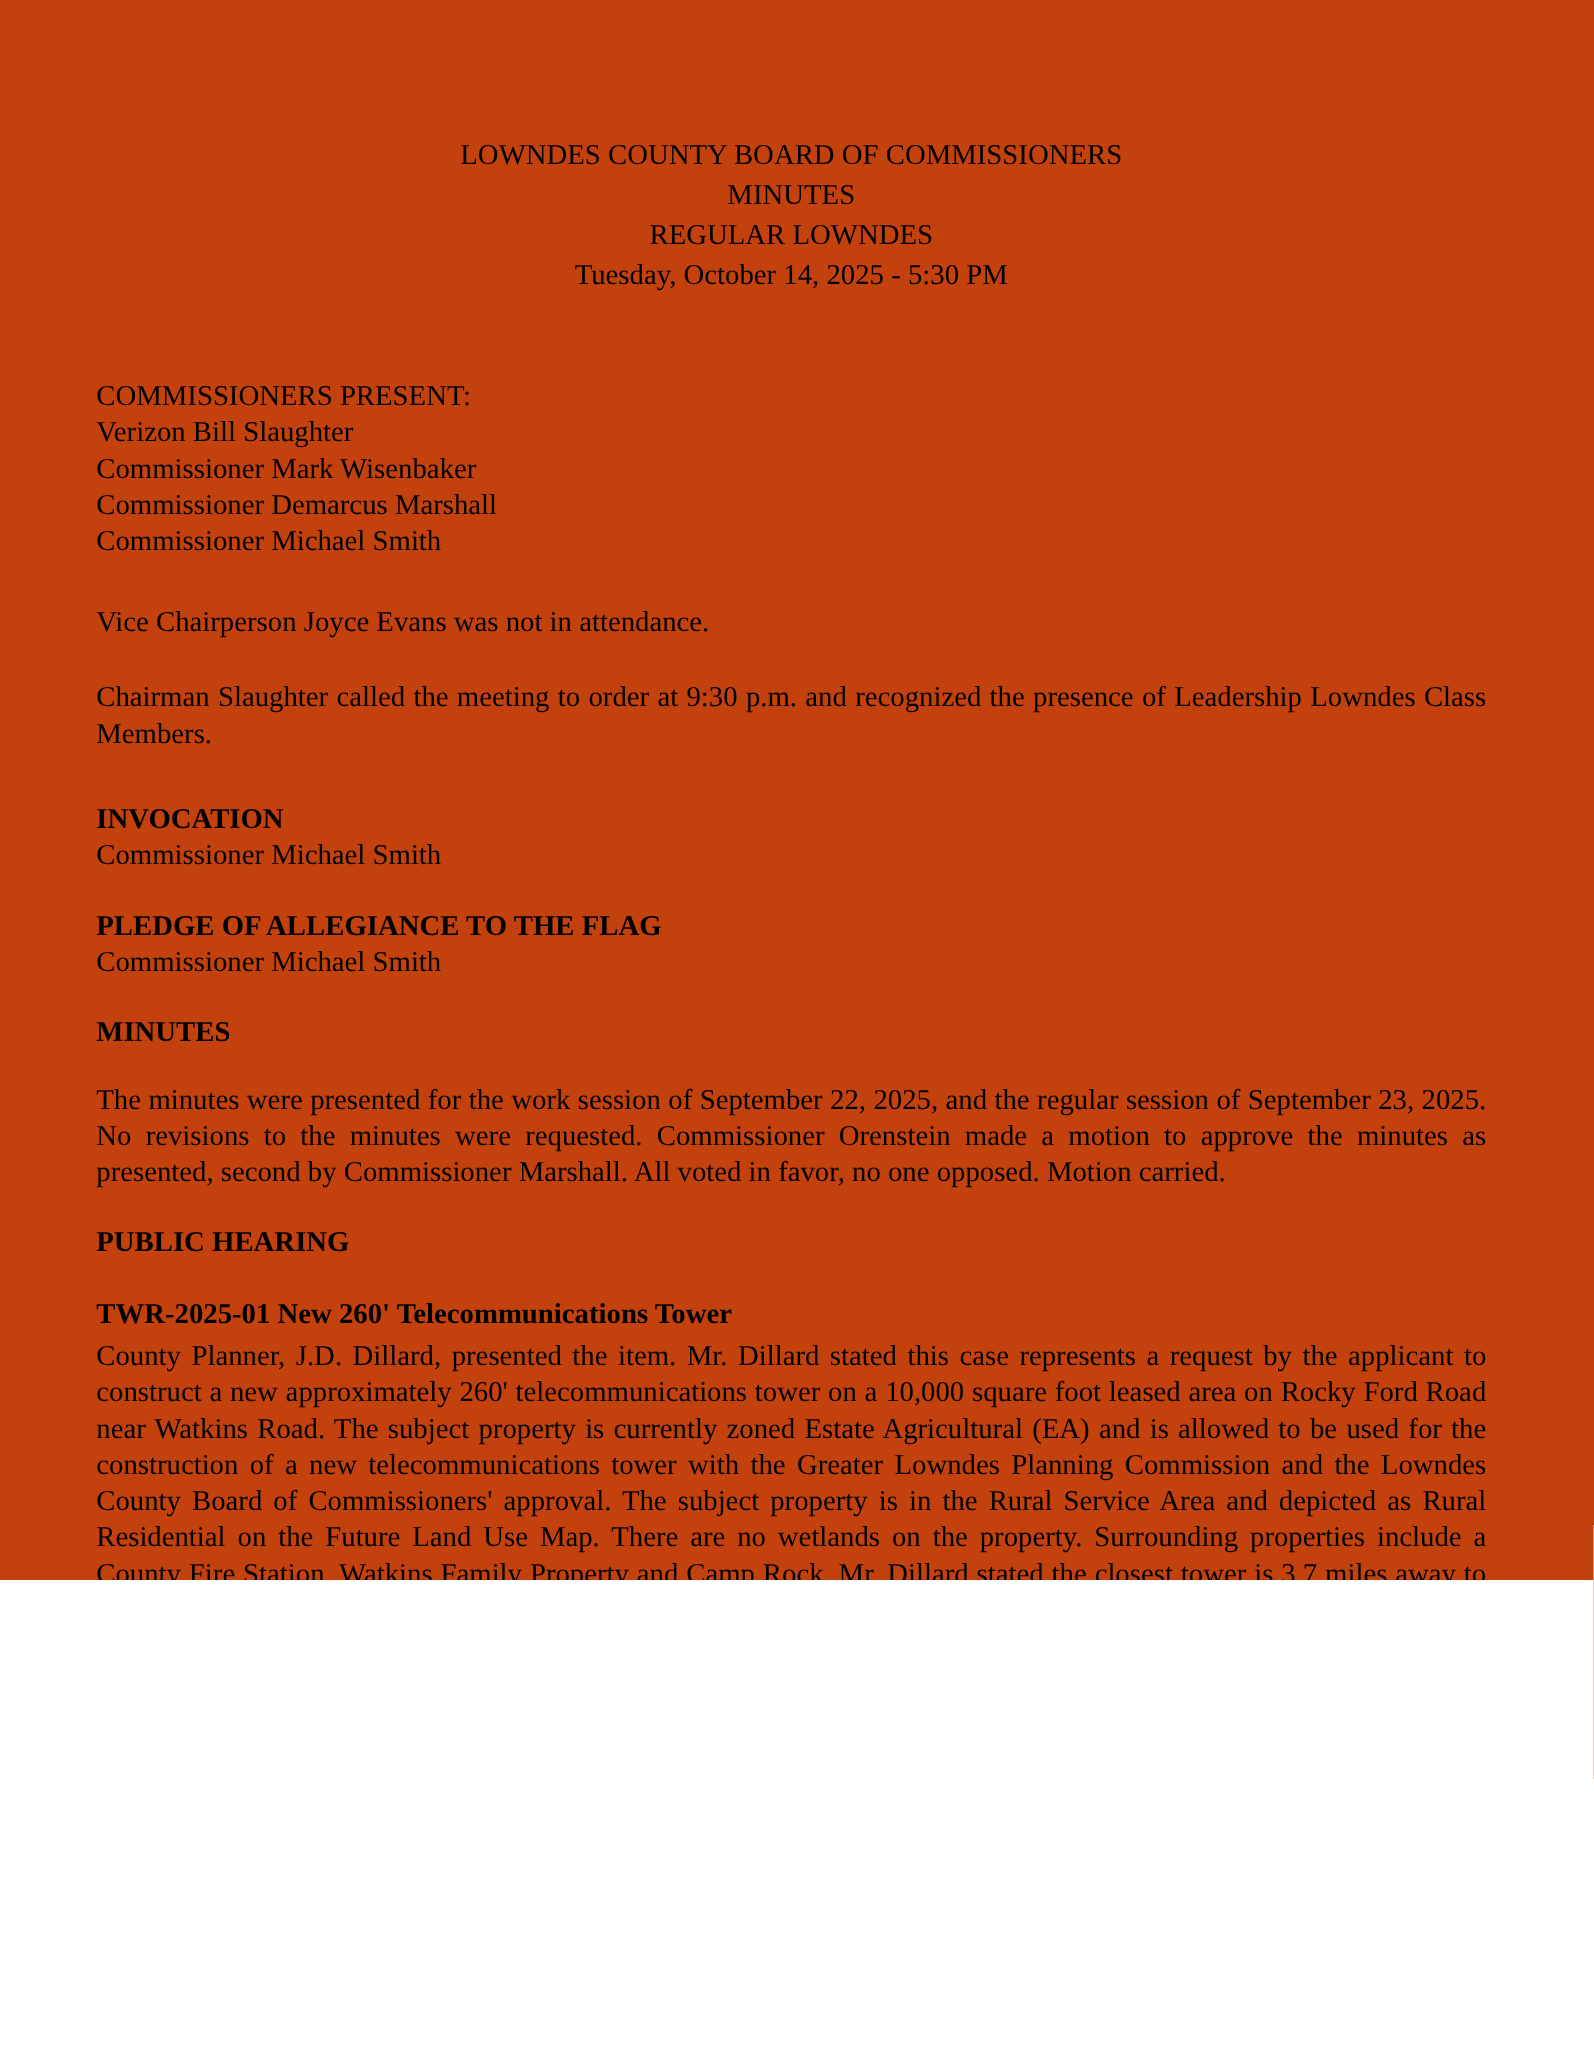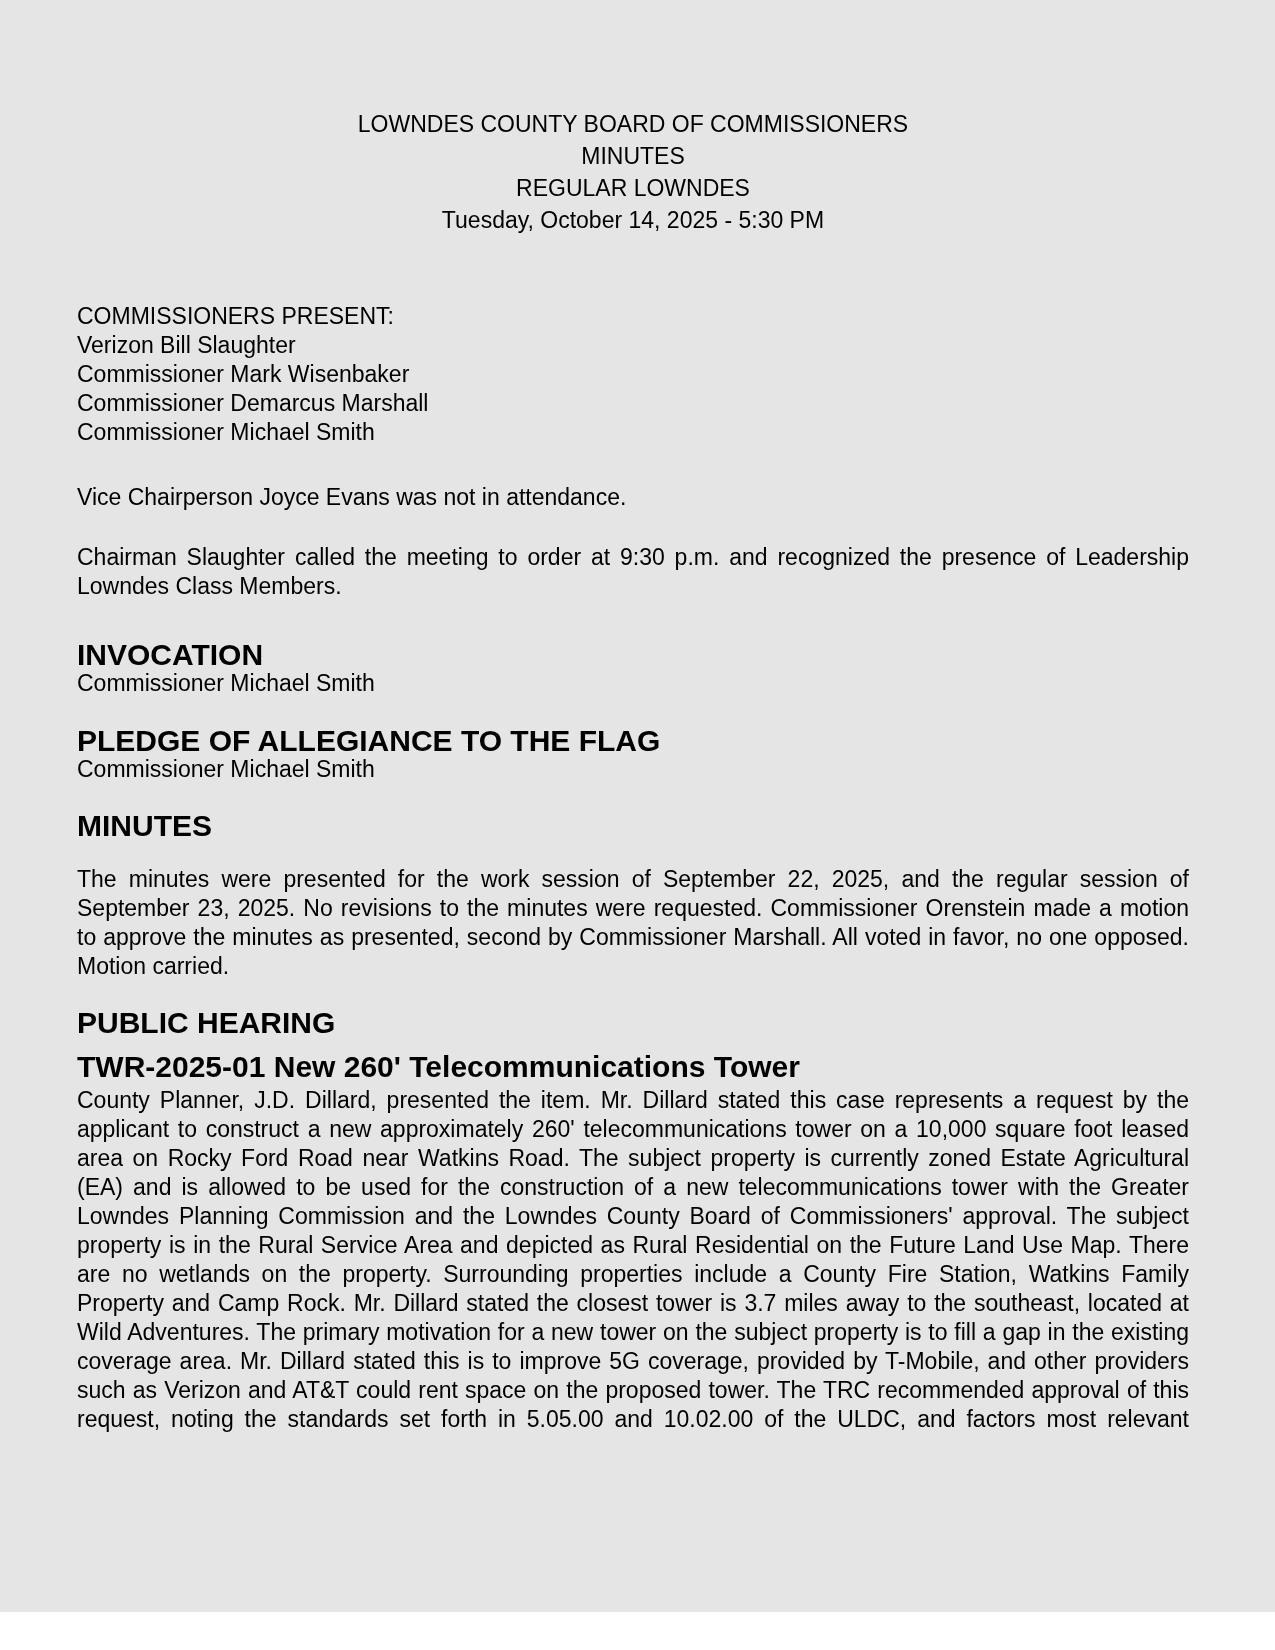--- a/index.html
+++ b/index.html
@@ -1,52 +1,52 @@
 <!DOCTYPE html>
 <html><head>
 <meta charset="utf-8">
 <style>
   * { margin: 0; padding: 0; box-sizing: border-box; }
   html, body { background: #ffffff; }
   .page {
     position: relative;
     width: 1275px;
-    height: 1612px;
+    height: 1264px;
     margin: 0 auto;
-    background: #e5e5e5;
+    background: #c2410c;
     color: #000000;
-    font-family: Liberation Sans, sans-serif;
+    font-family: Liberation Serif, serif;
     font-size: 23px;
     line-height: 29px;
     padding: 108px 86px 0 77px;
     overflow: hidden;
   }
   .doc-header {
     text-align: center;
     line-height: 32px;
     font-weight: normal;
   }
   .heading {
     font-weight: bold;
-    font-size: 30px;
+    font-size: 23px;
     line-height: 29px;
   }
   .justify { text-align: justify; }
   .justify-cont { text-align: justify; text-align-last: justify; }
 
   
   .commissioners      { margin-top: 66px; }
   .absence-note       { margin-top: 36px; }
   .call-to-order      { margin-top: 31px; }
   .invocation-heading { margin-top: 39px; }
   .pledge-heading     { margin-top: 28px; }
   .minutes-heading    { margin-top: 27px; }
   .minutes-body       { margin-top: 25px; }
   .ph-heading         { margin-top: 27px; }
-  .twr-heading        { margin-top: 15px; }
+  .twr-heading        { margin-top: 28px; }
   .twr-body           { margin-top: 5px; }
 </style>
 </head>
 <body>
 
 <div class="page">
 
   <header class="doc-header">
     <div>LOWNDES COUNTY BOARD OF COMMISSIONERS</div>
     <div>MINUTES</div>

